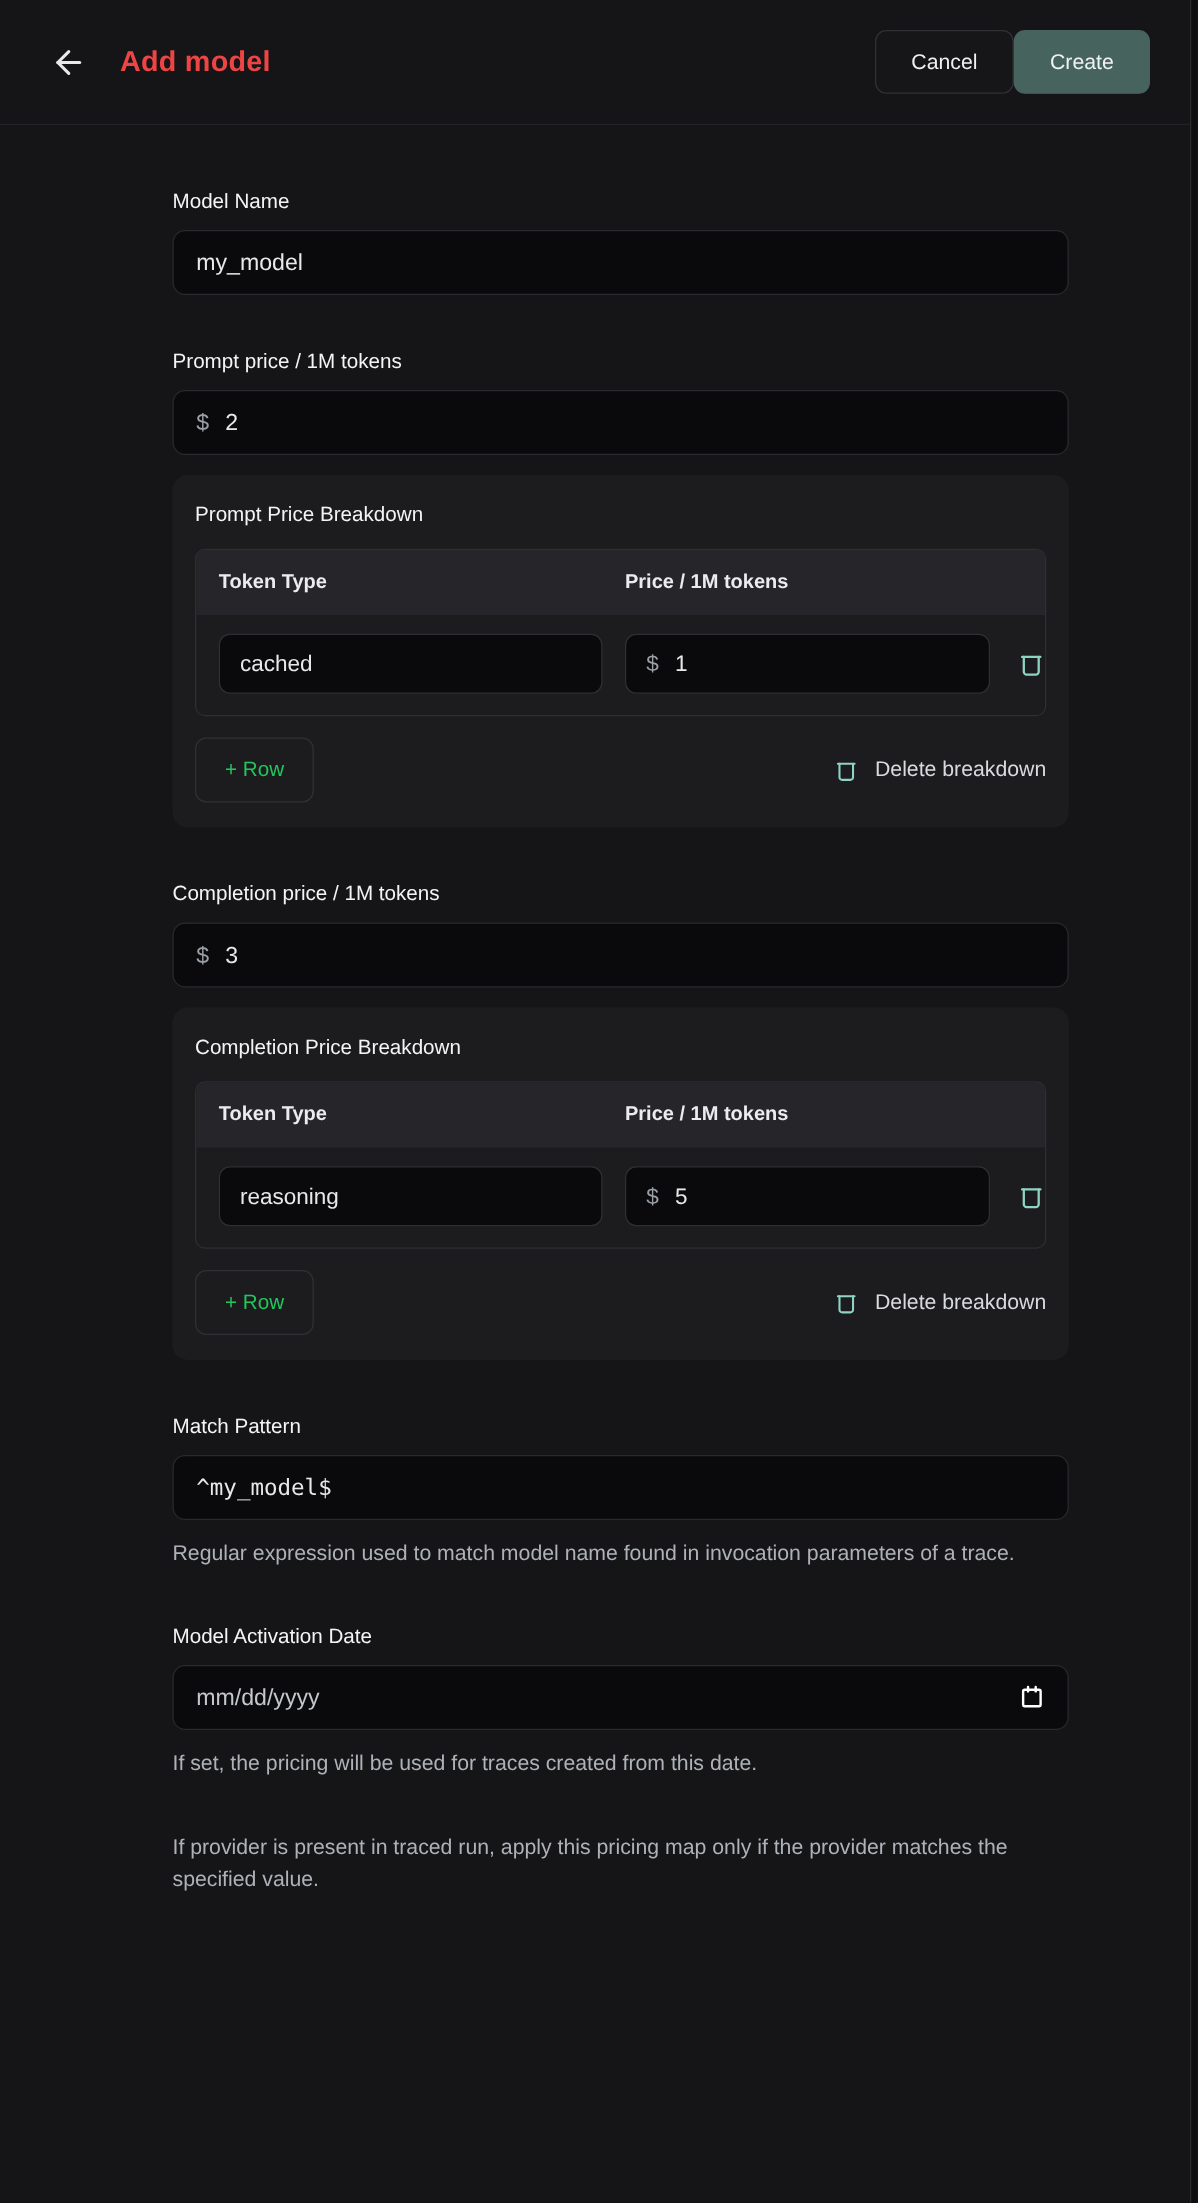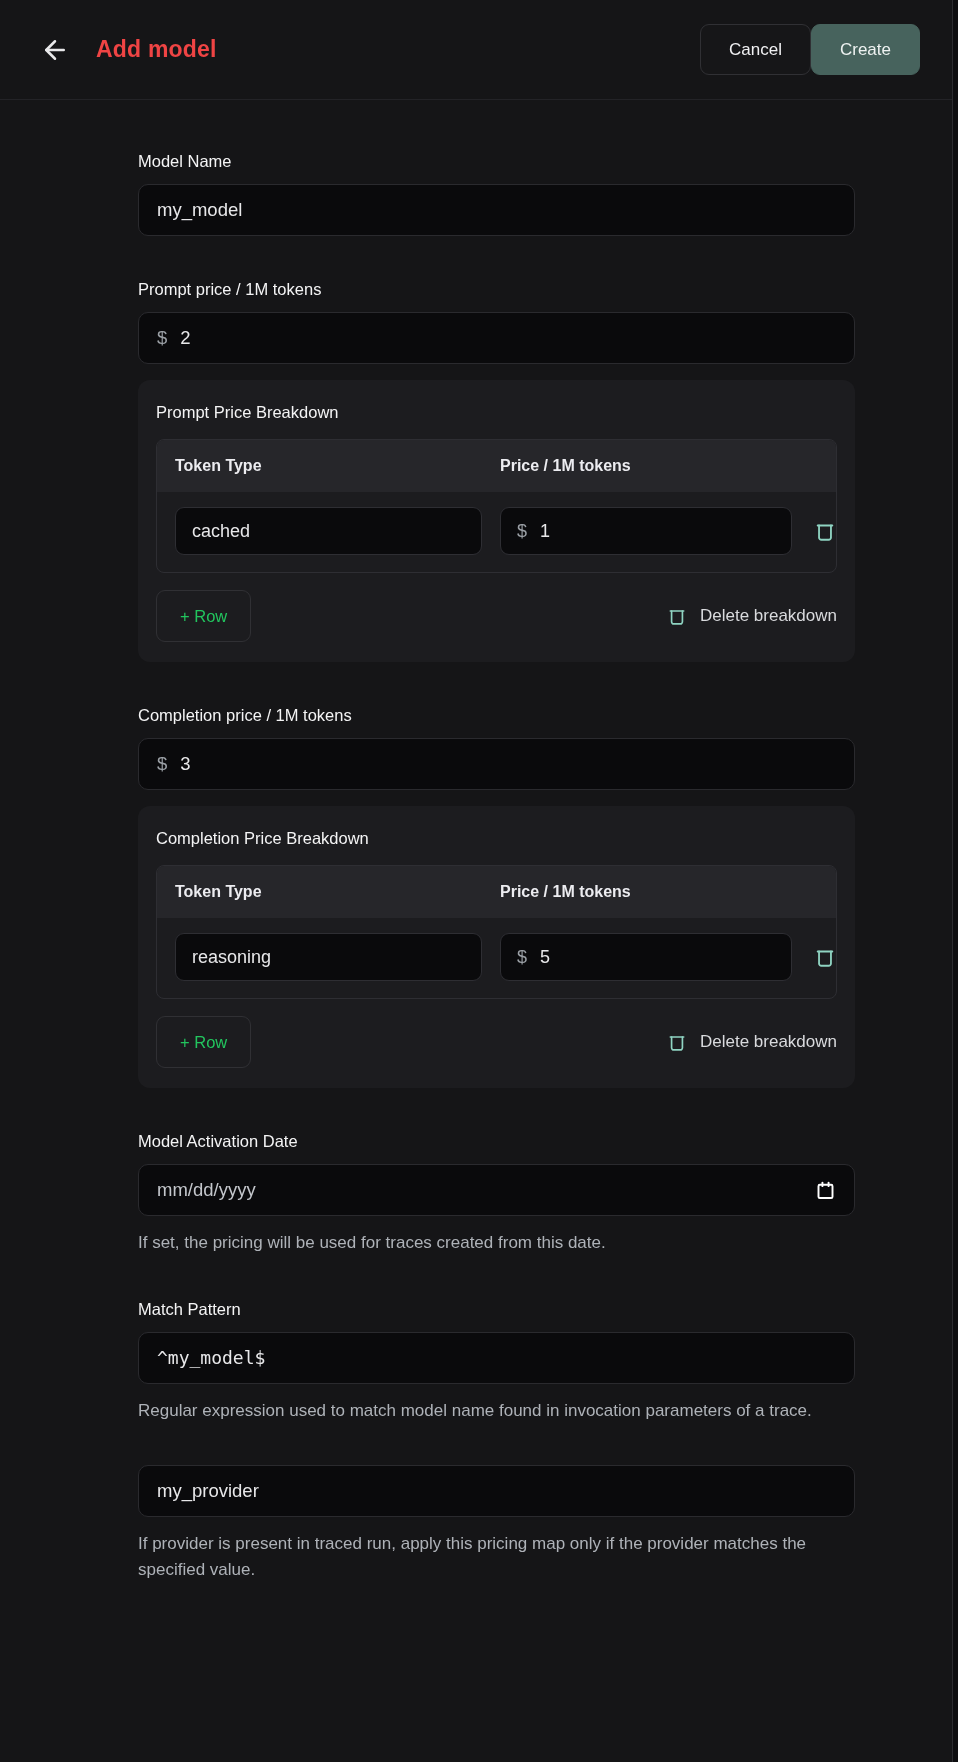--- a/index.html
+++ b/index.html
@@ -294,39 +294,38 @@
                   <path d="M18.5 6v13a2.5 2.5 0 0 1-2.5 2.5H8A2.5 2.5 0 0 1 5.5 19V6"></path>
                 </svg>
             </span>
             <span>Delete breakdown</span>
           </button>
         </div>
       </div>
     </div>
 
     <div class="section">
+      <label class="field-label">Match Pattern</label>
+      <input class="text-input mono-input" type="text" value="^my_model$" style="">
+      <div class="helper-text">Regular expression used to match model name found in invocation parameters of a trace.</div>
+    </div>
+
+    <div class="section">
       <label class="field-label">Model Activation Date</label>
       <div class="input-like date-input">
         <span class="placeholder-text">mm/dd/yyyy</span>
         <span class="cal-icon">
           <svg width="21" height="21" viewBox="0 0 24 24" fill="none" stroke="currentColor" stroke-width="2.2" stroke-linecap="round" stroke-linejoin="round">
               <rect x="4" y="5.5" width="16" height="15" rx="1.5"></rect>
               <path d="M8.5 3v4"></path>
               <path d="M15.5 3v4"></path>
             </svg>
         </span>
       </div>
       <div class="helper-text">If set, the pricing will be used for traces created from this date.</div>
     </div>
 
     <div class="section">
-      <label class="field-label">Match Pattern</label>
-      <input class="text-input mono-input" type="text" value="^my_model$" style="">
-      <div class="helper-text">Regular expression used to match model name found in invocation parameters of a trace.</div>
-    </div>
-
-    <div class="section">
-      <input class="text-input" type="text" value="my_provider" style="">
       <div class="helper-text">If provider is present in traced run, apply this pricing map only if the provider matches the specified value.</div>
     </div>
 
   </div>
 </div>
 
 </body></html>

